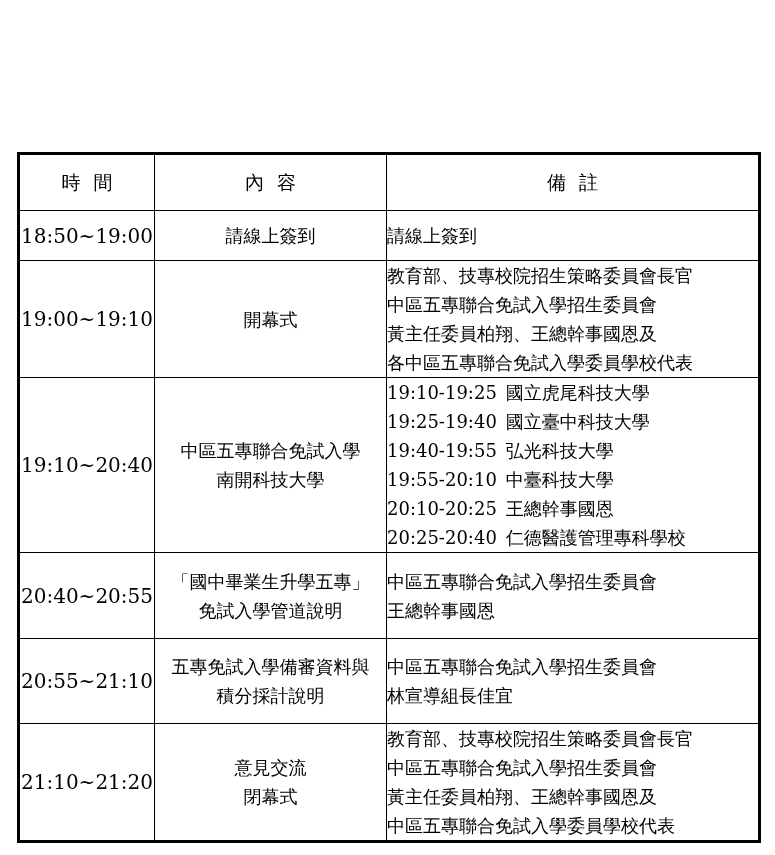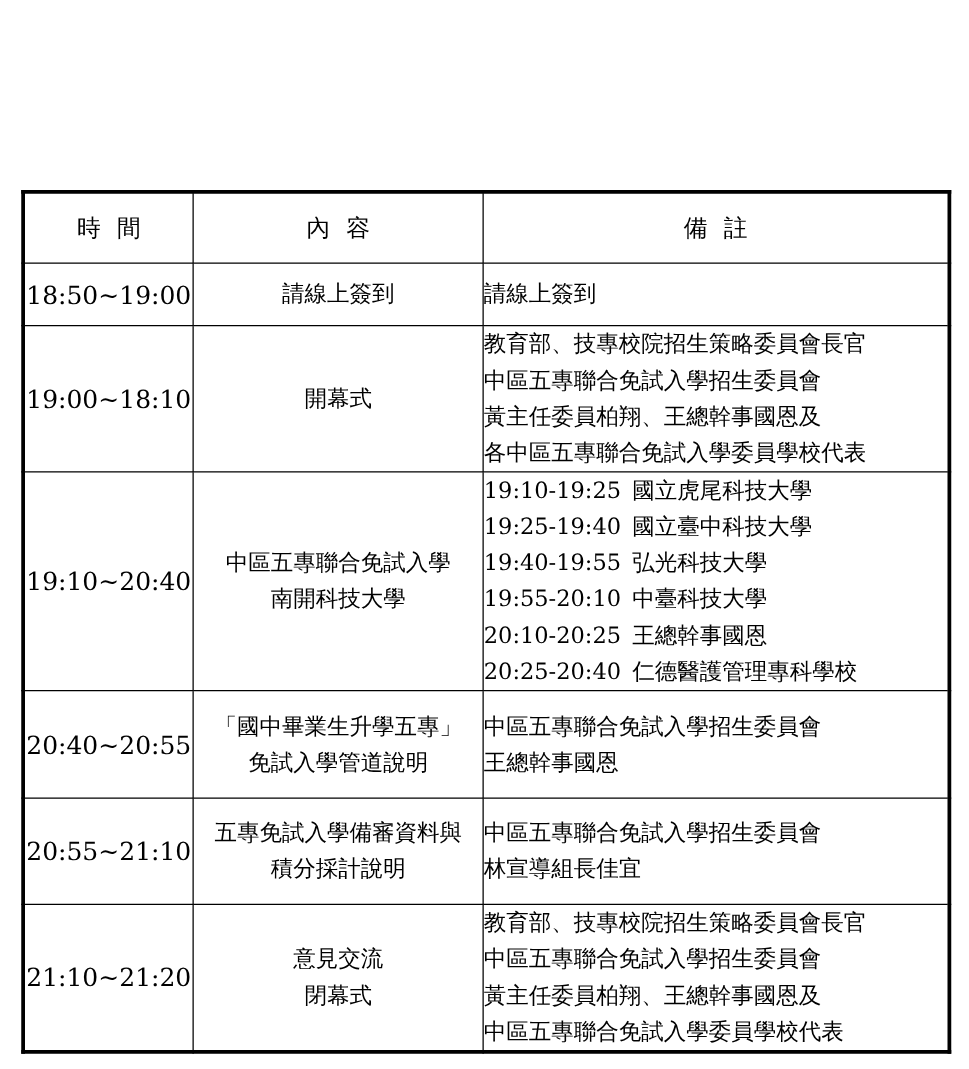--- a/index.html
+++ b/index.html
@@ -158,21 +158,21 @@
           <tr class="r-1">
             <td class="time">18:50~19:00</td>
             <td class="content">
               <span class="line">請線上簽到</span>
             </td>
             <td class="notes">
               <span class="line">請線上簽到</span>
             </td>
           </tr>
           <tr class="r-2">
-            <td class="time">19:00~18:10</td>
+            <td class="time">19:00~19:10</td>
             <td class="content">
               <span class="line">開幕式</span>
             </td>
             <td class="notes">
               <span class="line">教育部、技專校院招生策略委員會長官</span>
               <span class="line">中區五專聯合免試入學招生委員會</span>
               <span class="line">黃主任委員柏翔、王總幹事國恩及</span>
               <span class="line">各中區五專聯合免試入學委員學校代表</span>
             </td>
           </tr>

